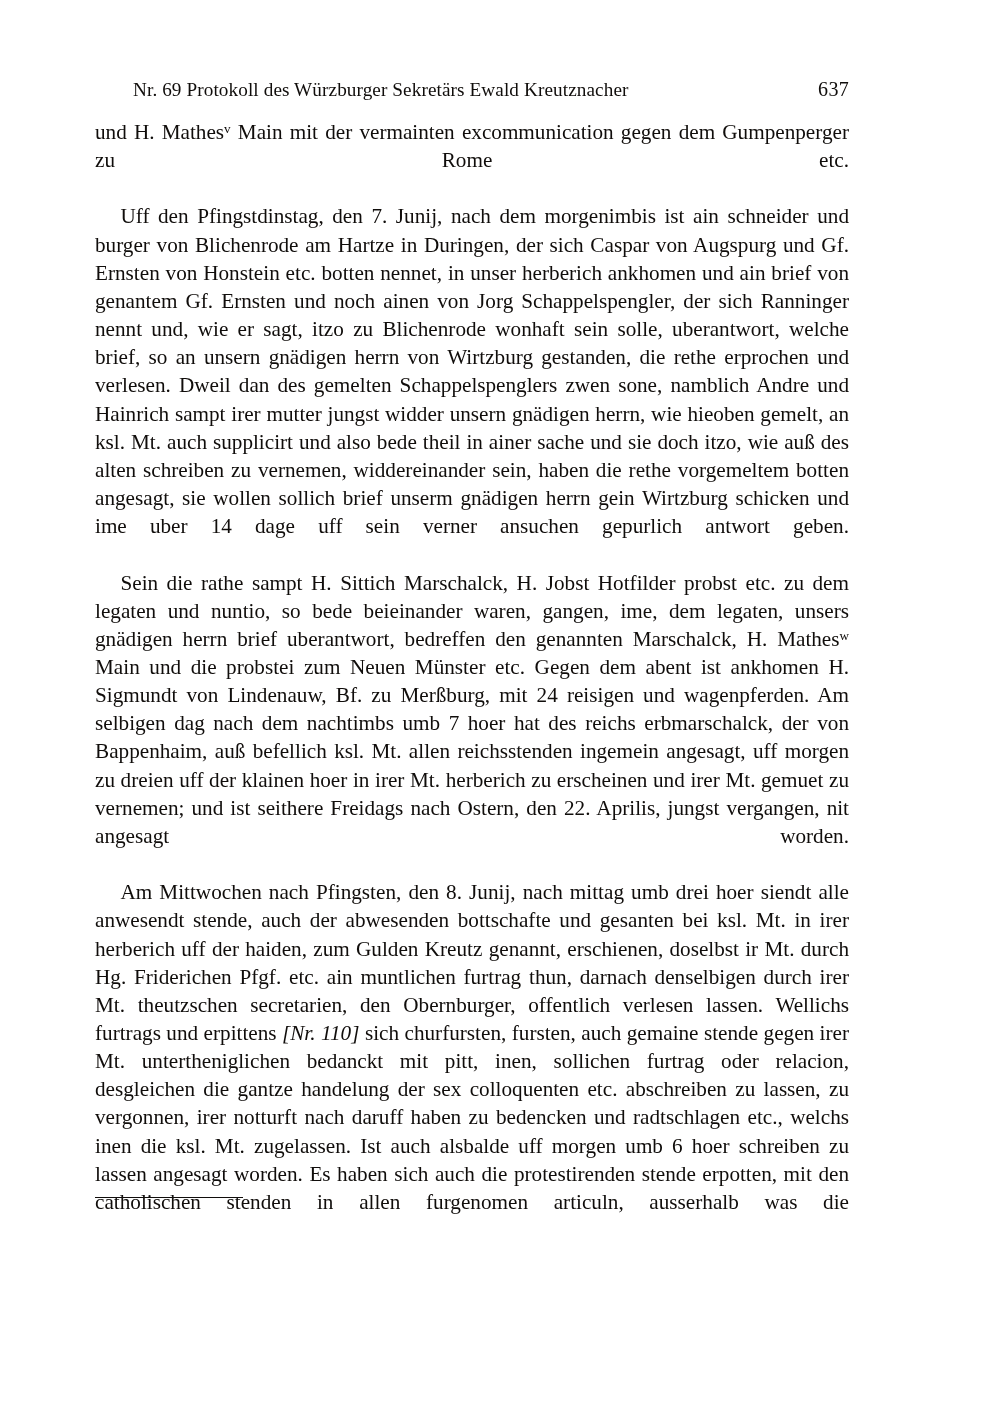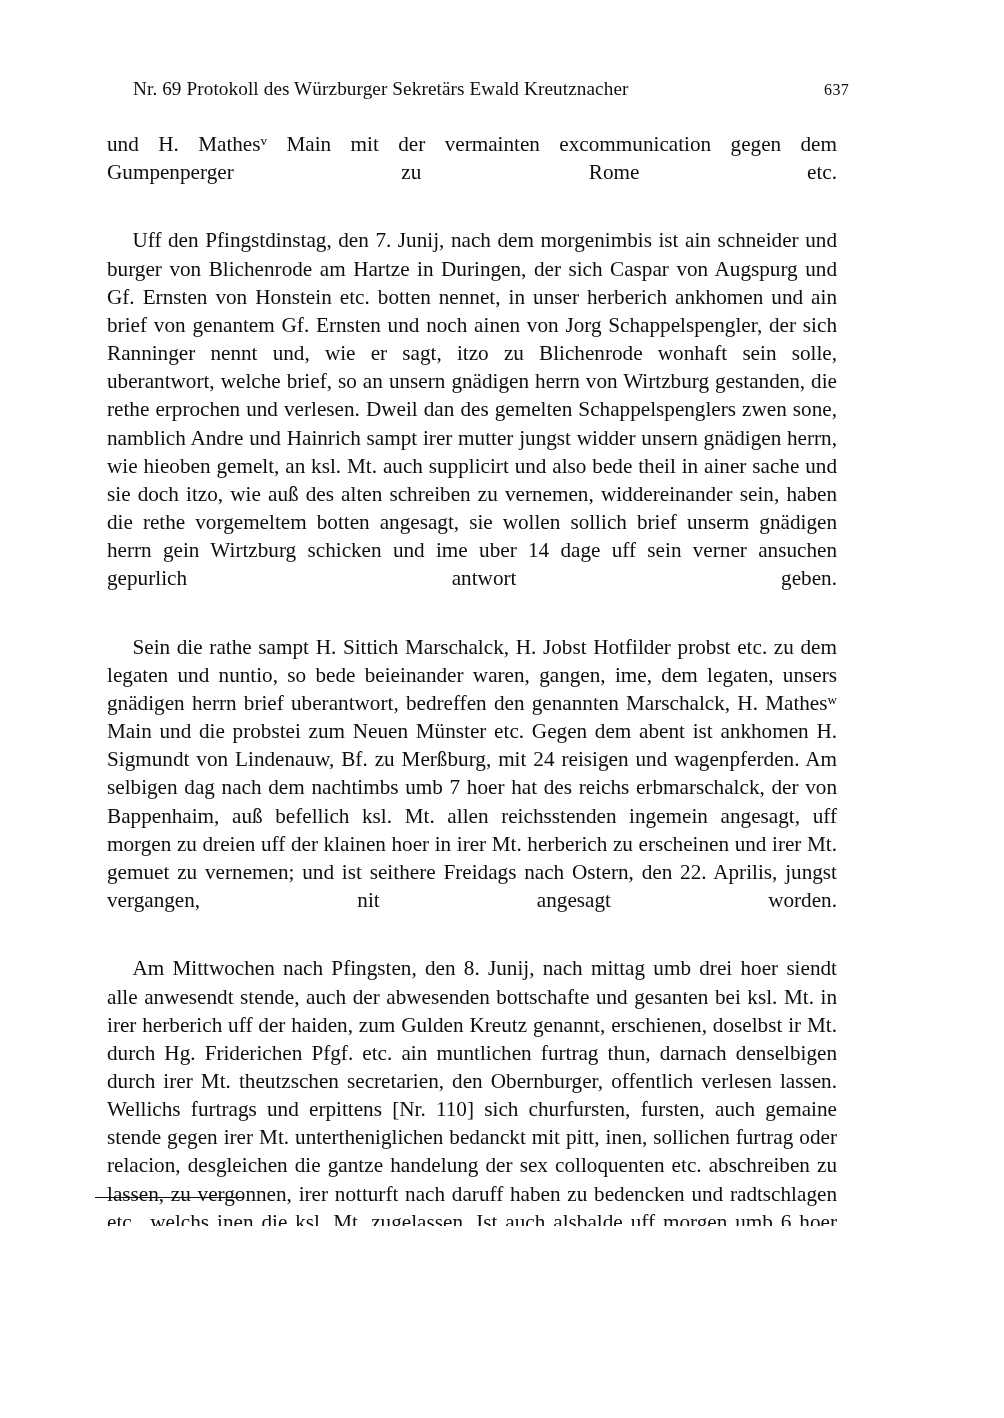--- a/index.html
+++ b/index.html
@@ -31,38 +31,38 @@
     justify-content: space-between;
     font-size: 19.2px;
     letter-spacing: 0.1px;
   }
   .running-head .rh-title {
     
     margin-left: 38px;
     white-space: nowrap;
   }
   .running-head .rh-folio {
-    font-size: 16px;
+    font-size: 20px;
     letter-spacing: 0.3px;
   }
 
   
   .textblock {
     position: absolute;
     left: 95px;
     top: 118px;
     width: 754px;
     font-size: 21.2px;
     line-height: 28.15px;
     text-align: justify;
     text-justify: inter-word;
     hyphens: none;
   }
   .textblock p {
-    margin: 12px;
+    margin: 0;
     text-indent: 0;
   }
   .textblock p.indent {
     text-indent: 1.2em;
   }
   
   .textblock p.j {
     text-align: justify;
   }
   .textblock p.j::after {
@@ -71,20 +71,21 @@
     width: 100%;
   }
 
   sup.note-ref {
     font-size: 0.62em;
     vertical-align: 0.48em;
     line-height: 0;
     letter-spacing: 0;
   }
   .ital {
+    font-style: italic;
   }
 
   
   .footnotes {
     position: absolute;
     left: 95px;
     top: 1197px;
     width: 754px;
   }
   .fn-rule {

